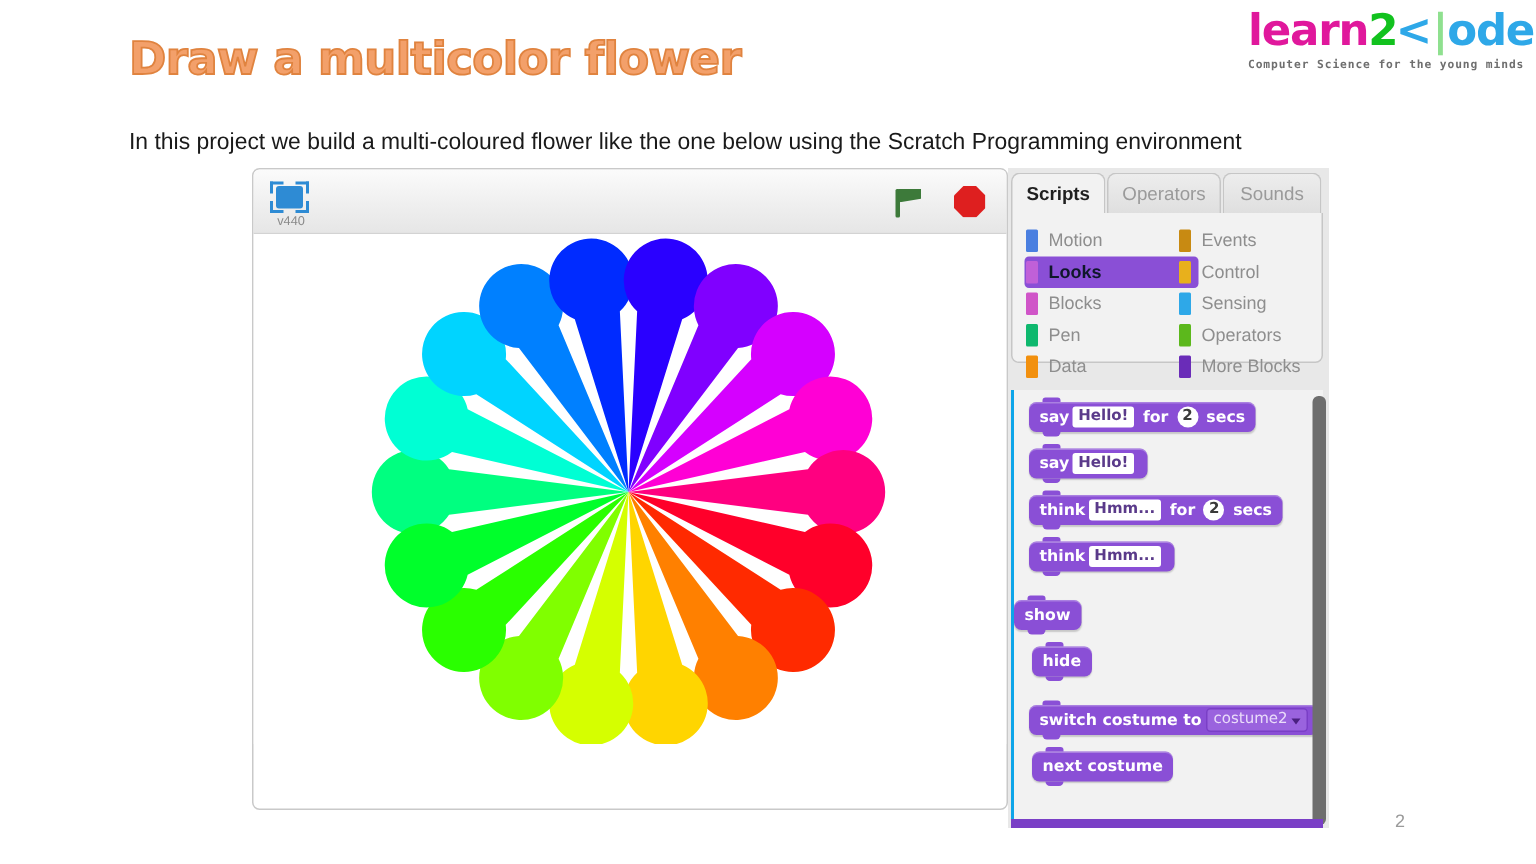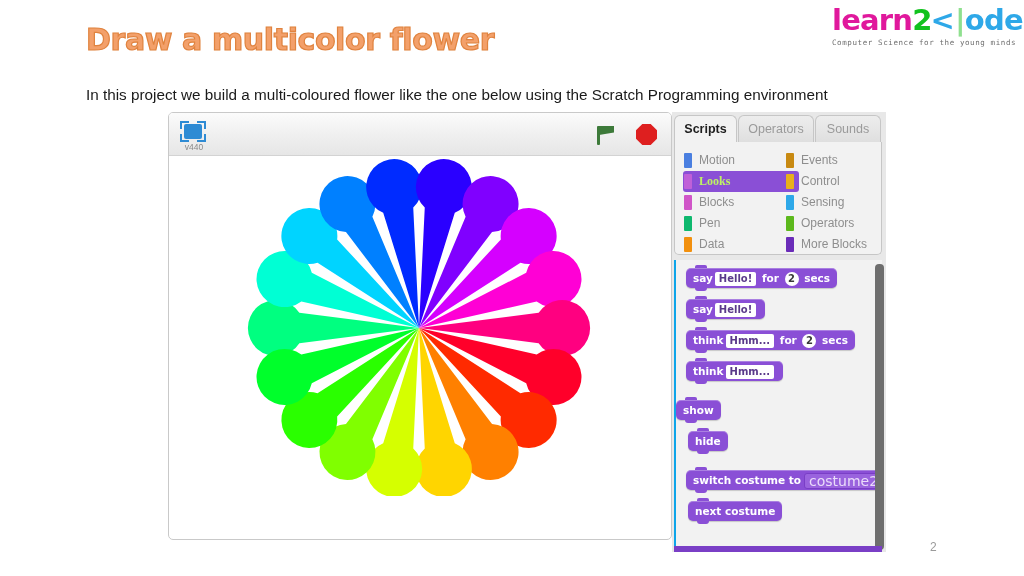--- a/index.html
+++ b/index.html
@@ -52,20 +52,21 @@
   .logo-kbar  { color: #8FE08F; }
   .logo-ode   { color: #2EA8E8; }
   .logo-chev  { color: #2EA8E8; position: relative; left: -1px; }
   #logo-tag {
     font-family: "DejaVu Sans Mono", monospace;
     font-size: 7.5px;
     color: #6E6E6E;
     letter-spacing: 0.6px;
     margin-top: 3px;
     white-space: nowrap;
+    font-weight: bold;
   }
 
   
   #intro-text {
     position: absolute;
     left: 86px;
     top: 86px;
     font-family: "Liberation Sans", sans-serif;
     font-size: 15.5px;
     color: #1A1A1A;
@@ -266,21 +267,21 @@
     color: #9A9A9A;
   }
   #tab-0 { left: 2px;  width: 63px; }
   #tab-1 { left: 66px; width: 76px; }
   #tab-2 { left: 143px;width: 66px; }
 
   #palette-head {
     position: absolute;
     left: 2px; top: 30px;
     width: 208px;
-    height: 113px;
+    height: 100px;
     background: #F2F2F2;
     border: 1px solid #C6C6C6;
     border-top: none;
     box-sizing: border-box;
     border-radius: 0 0 5px 5px;
     padding-left: 20px;
   }
   .cat-col { position: absolute; top: 8px; }
   #cat-col-left  { left: 8px;  width: 98px; }
   #cat-col-right { left: 110px;width: 98px; }
@@ -297,24 +298,23 @@
     white-space: nowrap;
   }
   .cat-item .swatch {
     position: absolute;
     left: 1px; top: 3px;
     width: 8px; height: 15px;
     border-radius: 1px;
   }
   .cat-item.selected {
     background: #8A4FD6;
-    color: #bef264;
+    color: #0f172a;
     font-weight: bold;
     width: 100px;
-    font-family: Liberation Serif, serif;
   }
   .cat-item.selected .swatch { background: #C060D8 !important; }
 
   #blocks-list {
     position: absolute;
     left: 2px; top: 148px;
     width: 208px;
     height: 292px;
     background: #F2F2F2;
     border-left: 2px solid #0ea5e9;
@@ -371,21 +371,21 @@
     font-weight: bold;
   }
   .inp-drop {
     display: inline-block;
     background: #9A63DE;
     color: #EADCFA;
     border: 1px solid #7A3FC6;
     border-radius: 3px;
     padding: 0 13px 0 4px;
     margin-left: 3px;
-    font-size: 14px;
+    font-size: 10px;
     line-height: 14px;
     vertical-align: middle;
     position: relative;
     font-weight: normal;
   }
   .inp-drop::after {
     content: "";
     position: absolute;
     right: 4px; top: 6px;
     border-left: 3.5px solid transparent;

